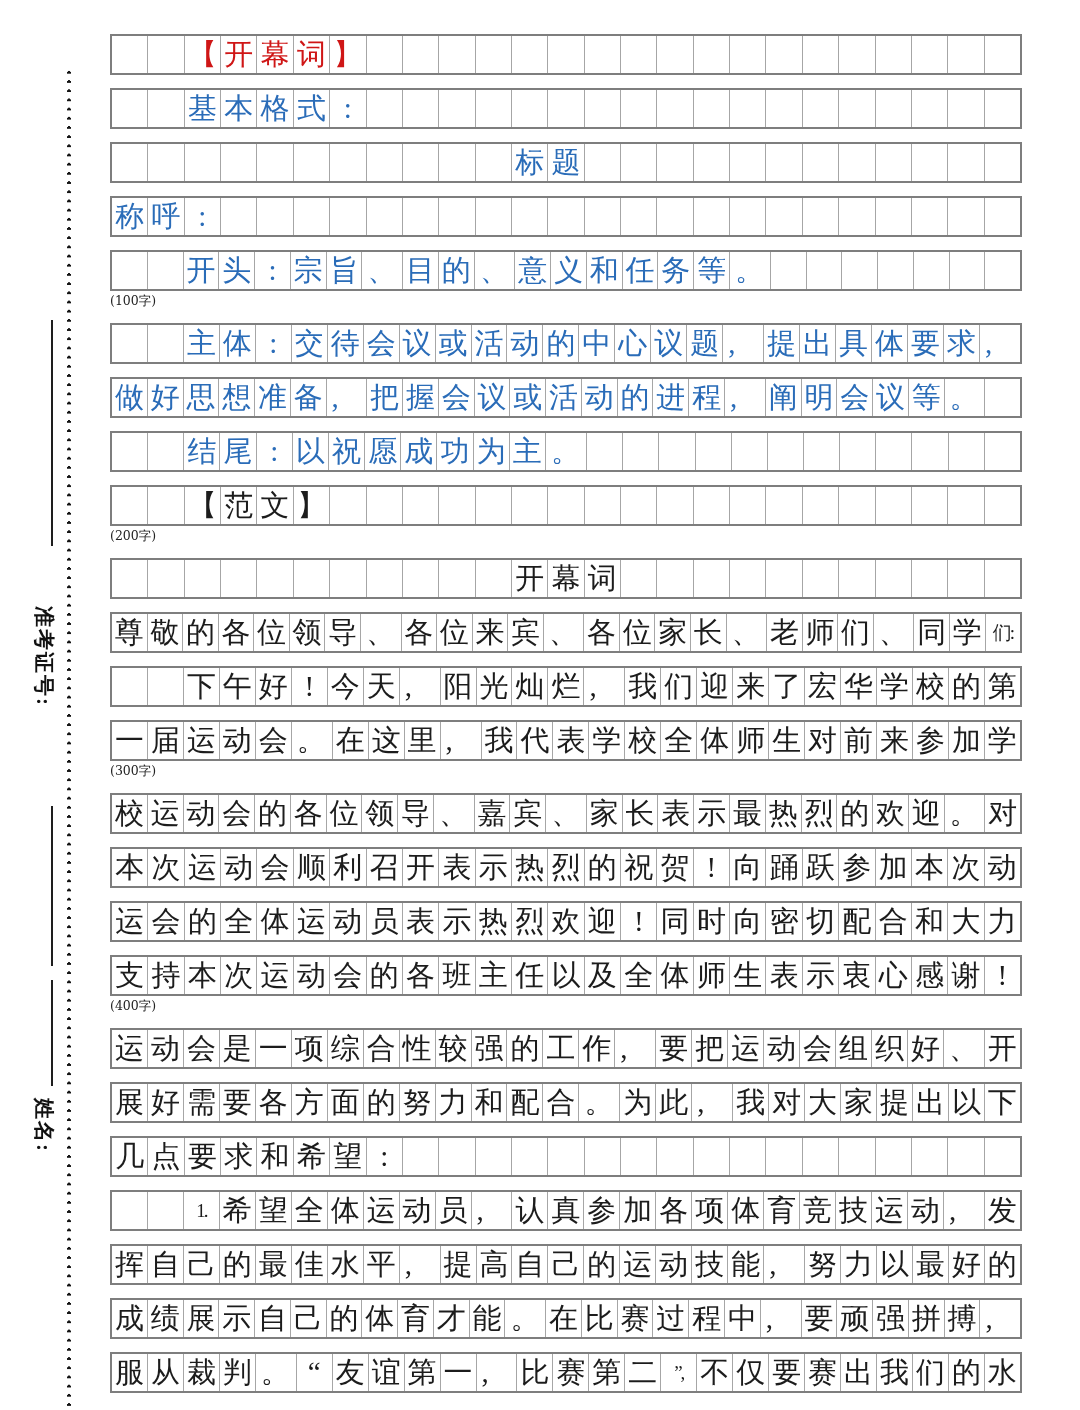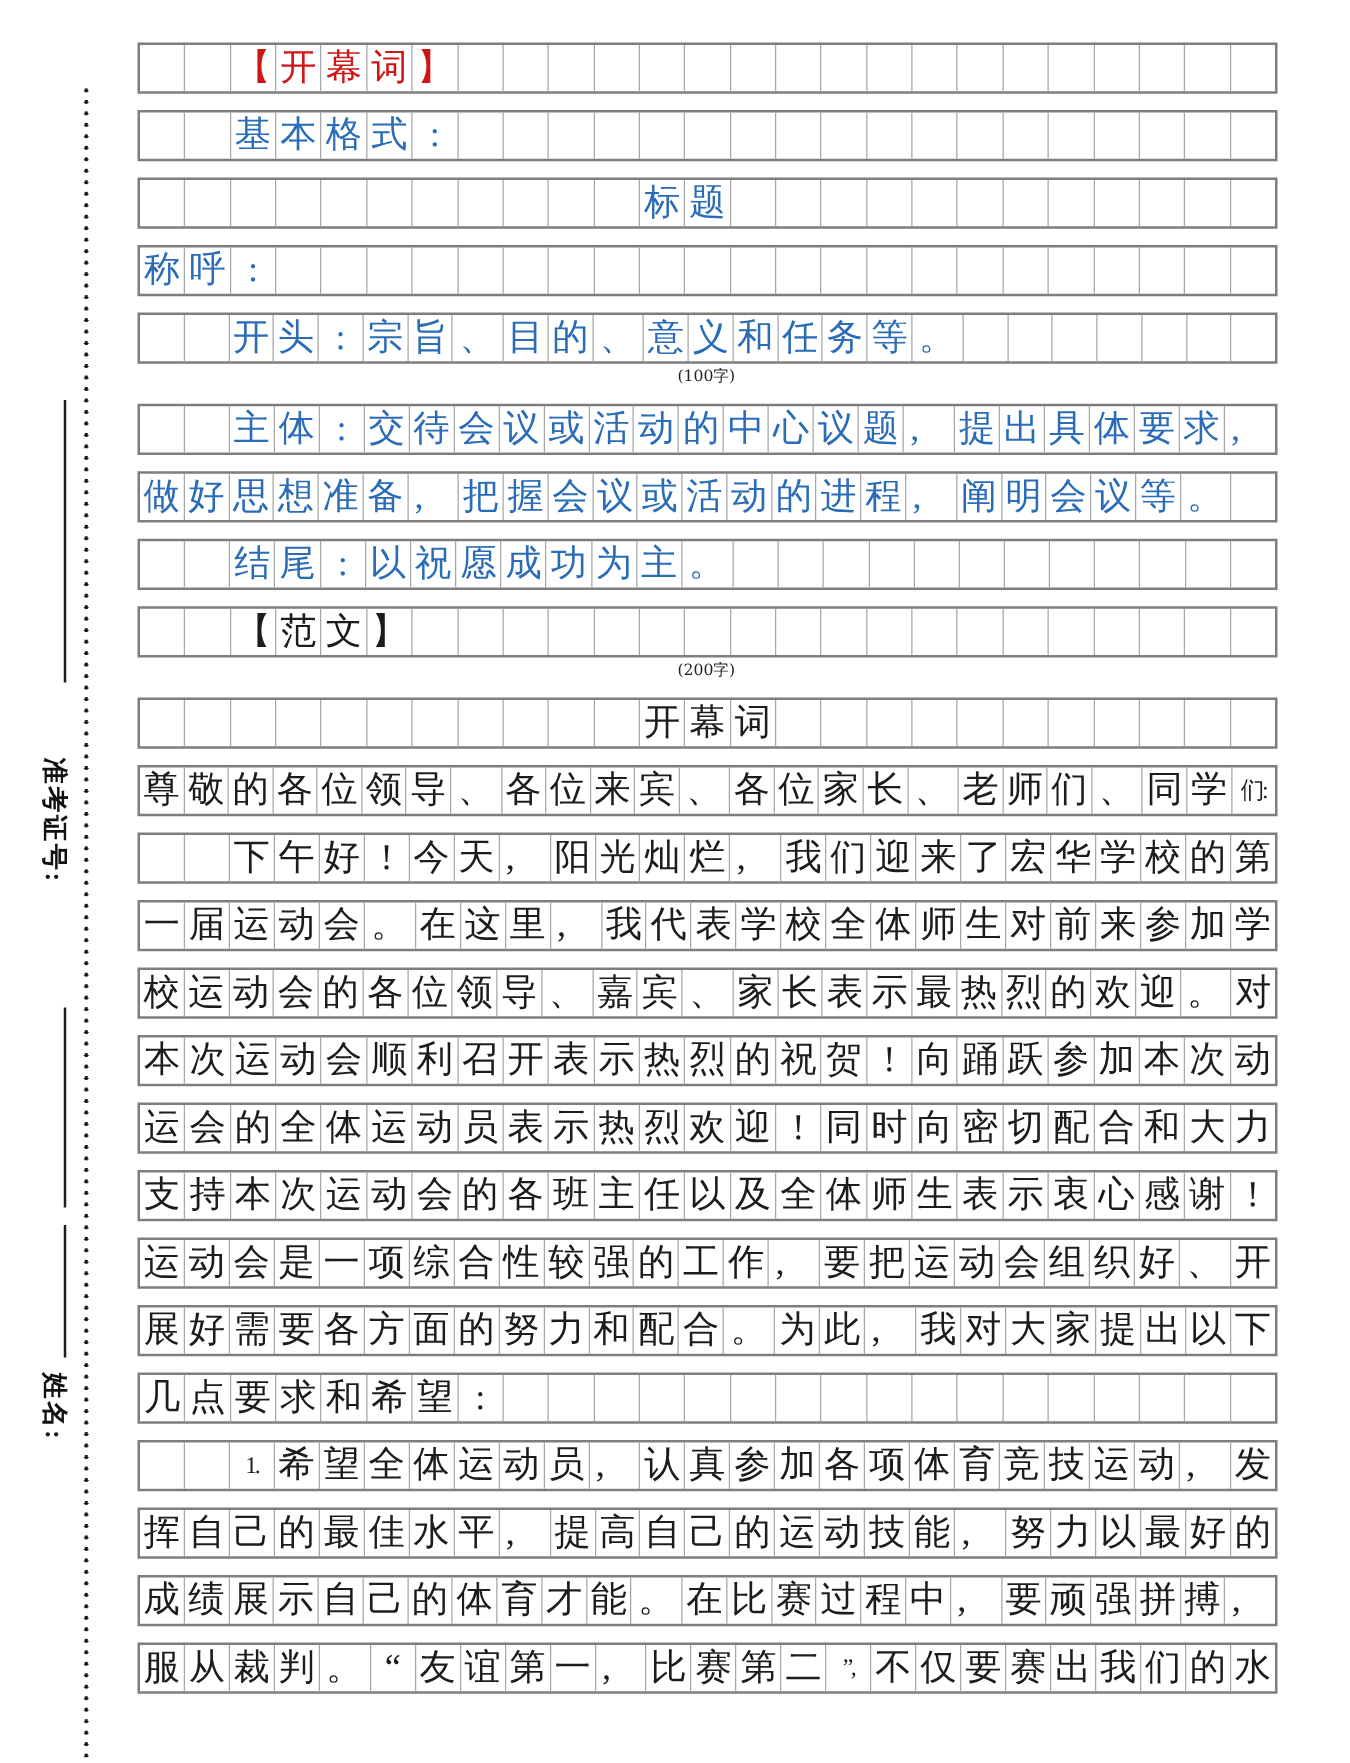--- a/index.html
+++ b/index.html
@@ -22,21 +22,21 @@
     display:flex;align-items:center;justify-content:center;
     font-size:29px;line-height:1;overflow:hidden;}
   .cell:first-child{border-left:none;}
   .cell.low{align-items:flex-end;justify-content:flex-start;padding:0 0 4px 5px;}
   .ch{display:block;}
   .ch.multi{font-size:19px;letter-spacing:-2px;white-space:nowrap;}
   .ink-red{color:var(--red-ink);}
   .ink-blue{color:var(--blue-ink);}
   .ink-black{color:var(--black-ink);}
 
-  .counter{height:17px;margin:-11px 2px 13px 0;text-align:center;
+  .counter{height:17px;margin:-11px 2px 13px 0;text-align:left;
     font-size:12.5px;line-height:15px;color:#222;
     font-family:"DejaVu Serif","Liberation Serif",serif;}
 </style>
 </head>
 <body>
 
 <div class="page">
 
   <div class="dotted-line"></div>
   <div class="vline" style="top:320px;height:226px;"></div>
@@ -730,20 +730,21 @@
         <div class="cell">
           <span class="ch ink-black">参</span>
         </div>
         <div class="cell">
           <span class="ch ink-black">加</span>
         </div>
         <div class="cell">
           <span class="ch ink-black">学</span>
         </div>
       </div>
+      <div class="counter">(300字)</div>
       <div class="grid-row">
         <div class="cell">
           <span class="ch ink-black">校</span>
         </div>
         <div class="cell">
           <span class="ch ink-black">运</span>
         </div>
         <div class="cell">
           <span class="ch ink-black">动</span>
         </div>
@@ -1038,20 +1039,21 @@
         <div class="cell">
           <span class="ch ink-black">感</span>
         </div>
         <div class="cell">
           <span class="ch ink-black">谢</span>
         </div>
         <div class="cell">
           <span class="ch ink-black">!</span>
         </div>
       </div>
+      <div class="counter">(400字)</div>
       <div class="grid-row">
         <div class="cell">
           <span class="ch ink-black">运</span>
         </div>
         <div class="cell">
           <span class="ch ink-black">动</span>
         </div>
         <div class="cell">
           <span class="ch ink-black">会</span>
         </div>

